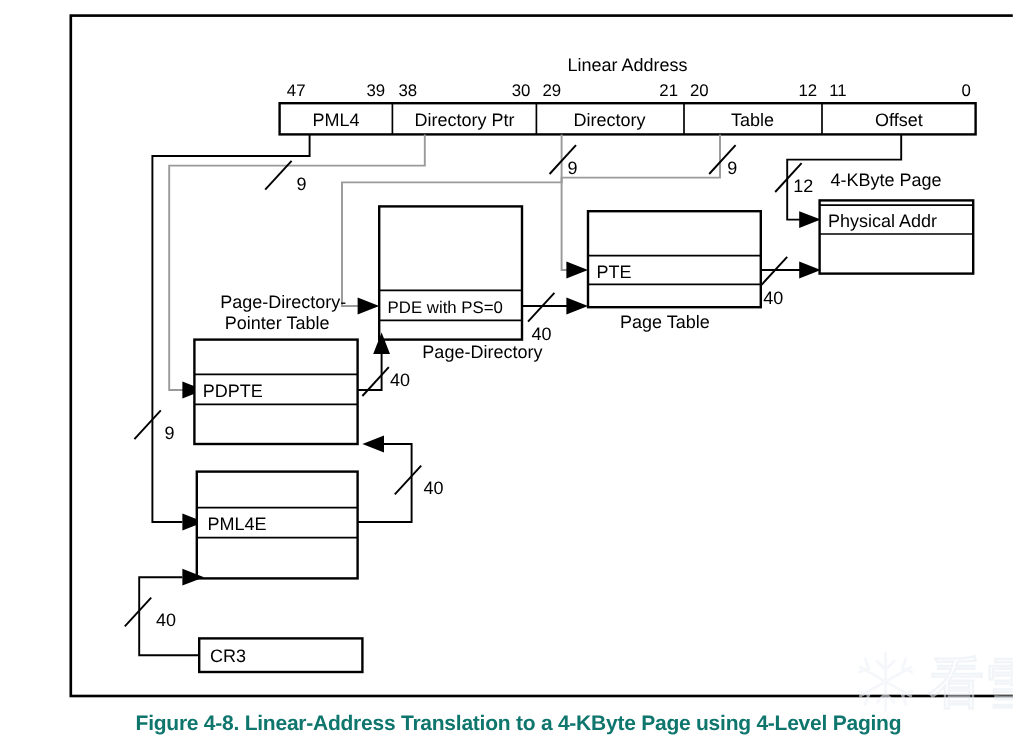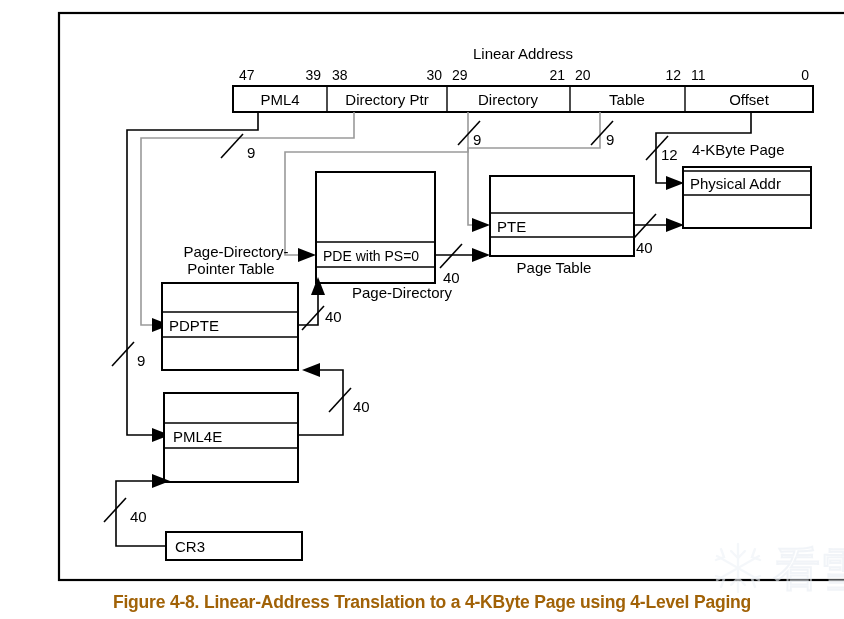--- a/index.html
+++ b/index.html
@@ -77,21 +77,21 @@
   }
   .caption {
     position: absolute;
     left: 0;
     top: 592px;
     width: 784px;
     text-align: center;
     font-family: "Liberation Sans", sans-serif;
     font-size: 17.5px;
     font-weight: bold;
-    color: #a16207;
+    color: #0f766e;
     letter-spacing: -0.2px;
   }
   .watermark {
     position: absolute;
     left: 662px;
     top: 538px;
     width: 178px;
     height: 62px;
     opacity: 0.6;
     pointer-events: none;

